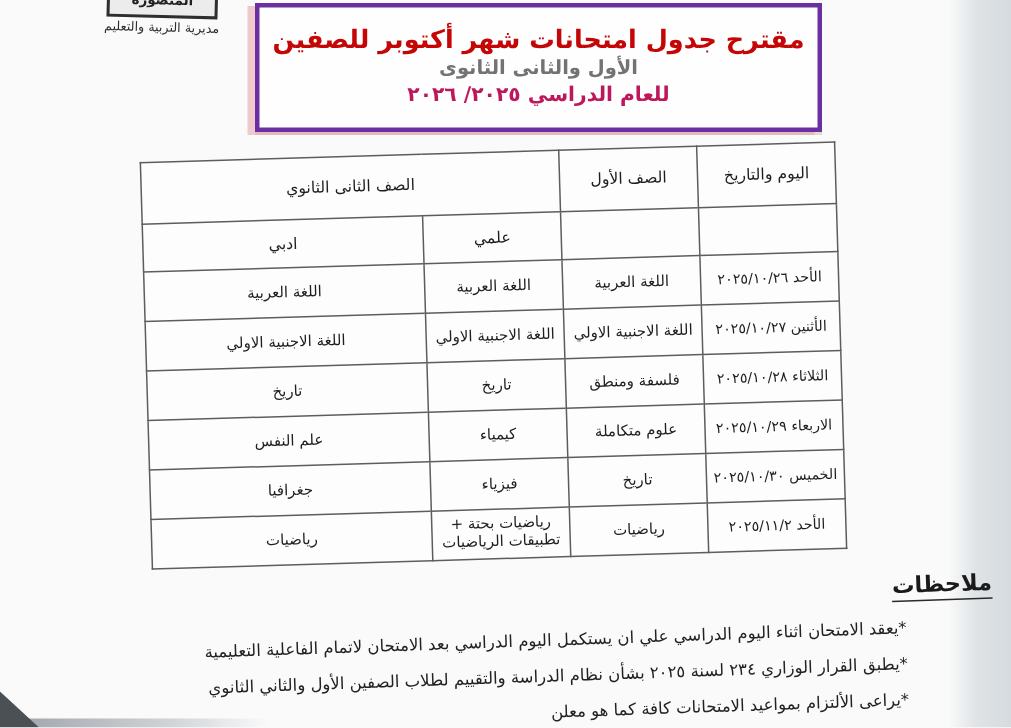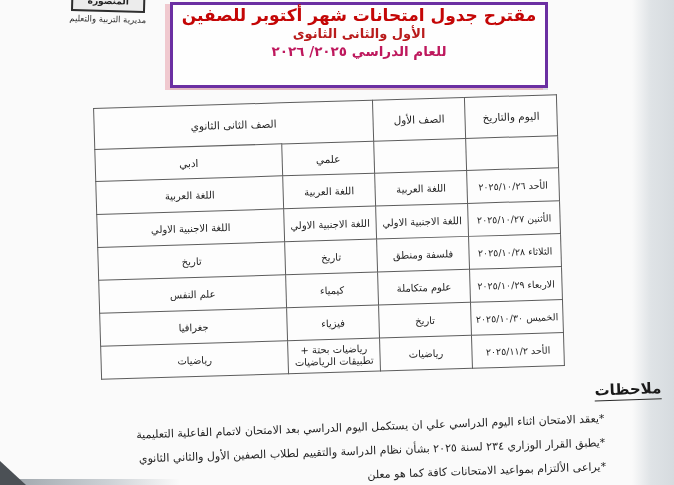--- a/index.html
+++ b/index.html
@@ -19,23 +19,23 @@
   
   .logo{position:absolute;left:60px;top:-3px;width:96px;text-align:center;transform:rotate(1.5deg);}
   .logo-banner{width:70px;height:11px;margin:0 auto;border:2px solid #2e2e2e;background:#ececec;
     overflow:hidden;}
   .logo-banner span{display:block;font-size:9px;font-weight:bold;color:#222;line-height:10px;margin-top:-3px;direction:rtl;}
   .logo-text{font-size:8.5px;color:#2f2f2f;margin-top:2px;direction:rtl;white-space:nowrap;}
 
   
   .title-box{position:absolute;left:170px;top:2px;width:372px;height:80px;background:#fefefe;
     border:3px solid #6b2fa2;box-shadow:-5px 2px 0 rgba(231,160,172,.55),0 2px 0 rgba(160,160,170,.35);
-    display:flex;flex-direction:column;align-items:center;direction:rtl;}
+    display:flex;flex-direction:column;align-items:center;justify-content:center;direction:rtl;}
   .title-1{font-size:17px;font-weight:bold;color:#c40606;line-height:1.25;}
-  .title-2{font-size:13px;font-weight:bold;color:#b91c1c;line-height:1.3;}
+  .title-2{font-size:13px;font-weight:bold;color:#737373;line-height:1.3;}
   .title-3{font-size:13.5px;font-weight:bold;color:#be185d;line-height:1.3;}
 
   
   .sched{position:absolute;left:97px;top:101px;transform:rotate(-1.7deg);transform-origin:center;}
   table{border-collapse:collapse;table-layout:fixed;direction:rtl;width:463px;background:rgba(255,255,255,.6);}
   col.c-date{width:92px;}col.c-first{width:92px;}col.c-sci{width:92px;}col.c-lit{width:187px;}
   th,td{border:1px solid #5d5d5d;font-weight:normal;color:#1e1e1e;text-align:center;
     vertical-align:middle;padding:0 2px;overflow:hidden;}
   th{font-size:10.5px;}
   .hrow1 th{height:40px;}

